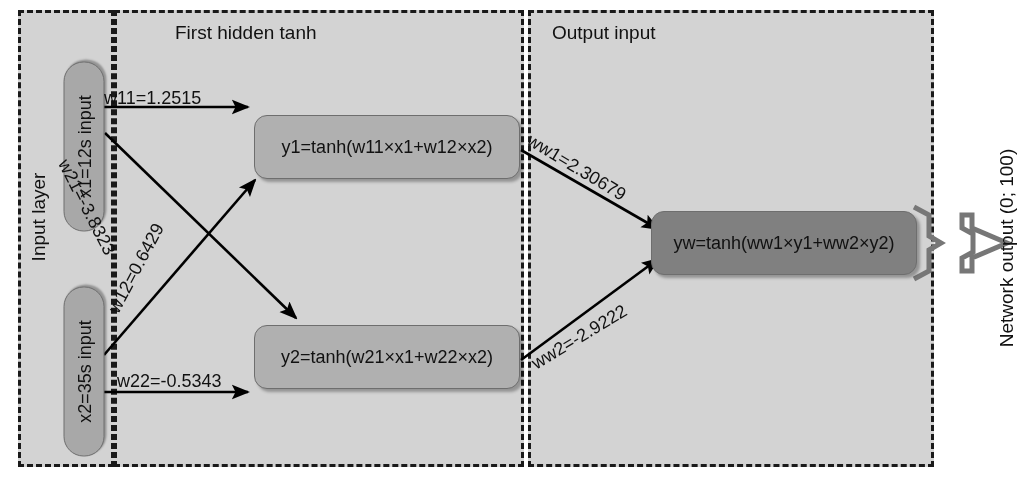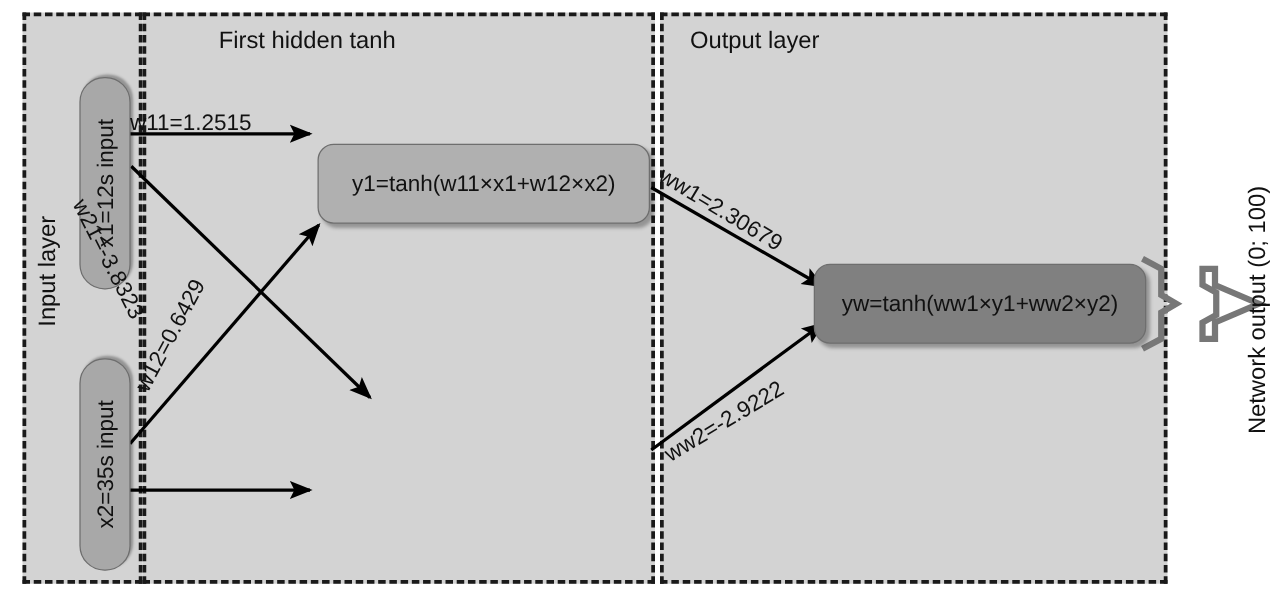--- a/index.html
+++ b/index.html
@@ -138,21 +138,21 @@
 <body>
 
 <div id="canvas">
 
   <div class="panel" id="panel-input"></div>
   <div class="panel" id="panel-hidden"></div>
   <div class="panel" id="panel-output"></div>
 
   <div class="panel-title" id="title-input">Input layer</div>
   <div class="panel-title" id="title-hidden">First hidden tanh</div>
-  <div class="panel-title" id="title-output">Output layer</div>
+  <div class="panel-title" id="title-output">Output input</div>
 
   <svg class="overlay">
     <defs>
       <marker id="arrowhead" markerWidth="7" markerHeight="7" refX="6.2" refY="3.2" orient="auto" markerUnits="strokeWidth">
         <path d="M0,0.4 L7,3.2 L0,6 L1.4,3.2 Z" fill="#000000"></path>
       </marker>
     </defs>
 
     <line x1="104" y1="107" x2="248" y2="107" stroke="#000000" stroke-width="2.6" marker-end="url(#arrowhead)"></line>
 
@@ -168,24 +168,26 @@
 
     <path d="M914,207 L929,215 L929,236 L941,243 L929,250 L929,271 L914,279" fill="none" stroke="#777777" stroke-width="5" stroke-linejoin="miter" stroke-linecap="butt"></path>
 
     <path d="M962,215 L972,215 L972,228 L1007,243 L972,258 L972,271 L962,271 L962,258 L973,252 L973,234 L962,228 Z" fill="#ffffff" stroke="#777777" stroke-width="5" stroke-linejoin="miter"></path>
   </svg>
 
   <div class="input-node" id="node-x1">x1=12s input</div>
   <div class="input-node" id="node-x2">x2=35s input</div>
 
   <div class="proc-node hidden-node" id="node-y1">y1=tanh(w11×x1+w12×x2)</div>
+  <div class="proc-node hidden-node" id="node-y2">y2=tanh(w21×x1+w22×x2)</div>
 
   <div class="proc-node output-node" id="node-yw">yw=tanh(ww1×y1+ww2×y2)</div>
 
   <div class="edge-label" id="lbl-w11">w11=1.2515</div>
   <div class="edge-label" id="lbl-w21">w21=-3.8323</div>
   <div class="edge-label" id="lbl-w12">w12=0.6429</div>
+  <div class="edge-label" id="lbl-w22">w22=-0.5343</div>
   <div class="edge-label" id="lbl-ww1">ww1=2.30679</div>
   <div class="edge-label" id="lbl-ww2">ww2=-2.9222</div>
 
   <div id="network-output-label">Network output (0; 100)</div>
 
 </div>
 
 </body></html>

